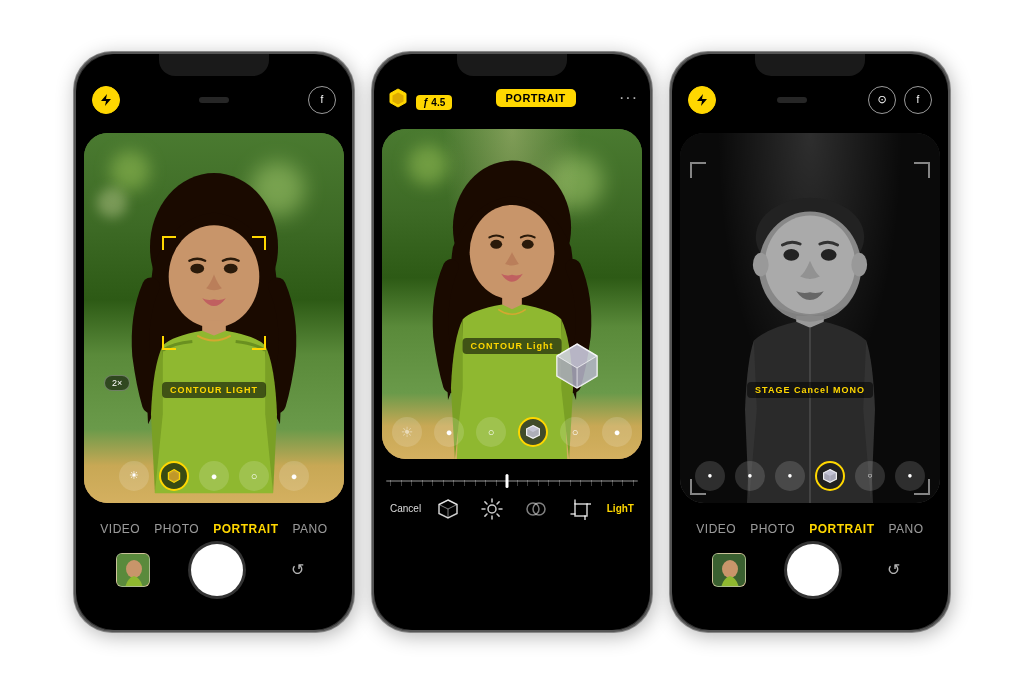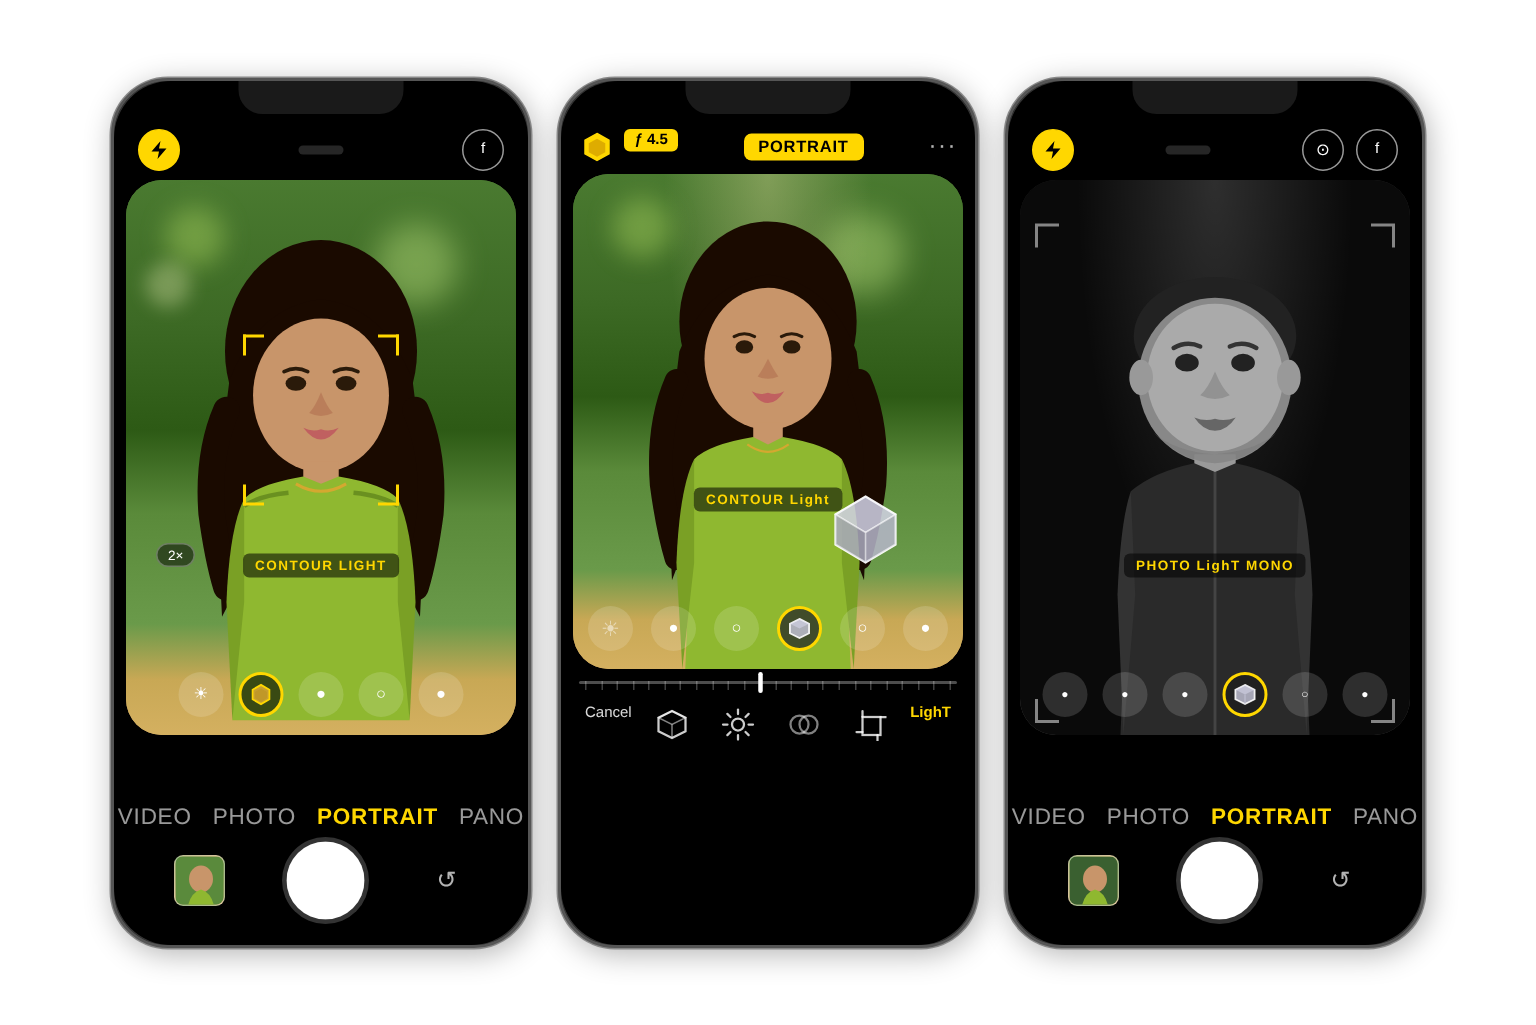--- a/index.html
+++ b/index.html
@@ -85,21 +85,21 @@
       font-size: 13px;
     }
     .icon-circle.yellow {
       background: #FFD700;
       border-color: #FFD700;
       color: #000;
     }
     
     .viewfinder {
       position: relative;
-      margin: 0 8px;
+      margin: 13px 8px;
       border-radius: 24px;
       overflow: hidden;
       background: #333;
     }
     
     .photo-bg-1 {
       background: linear-gradient(160deg, #5a8a3c 0%, #4a7a2c 30%, #3a6a1c 50%, #c8a060 70%, #e8b870 85%, #d4a060 100%);
       position: relative;
     }
     .photo-bg-1::before {
@@ -164,24 +164,23 @@
     .focus-bracket-br { top: 55%; right: 30%; border-bottom: 2px solid #FFD700; border-right: 2px solid #FFD700; }
     
     .camera-modes {
       display: flex;
       justify-content: center;
       gap: 14px;
       padding: 6px 0 4px;
     }
     .mode-item {
       color: rgba(255,255,255,0.6);
-      font-size: 15px;
+      font-size: 12px;
       font-weight: 500;
       letter-spacing: 0.5px;
-      margin-top: 40px;
     }
     .mode-item.active {
       color: #FFD700;
       font-weight: 700;
     }
     
     .shutter-row {
       display: flex;
       align-items: center;
       justify-content: space-around;
@@ -245,21 +244,21 @@
     }
     
     .p2-top {
       display: flex;
       align-items: center;
       justify-content: space-between;
       padding: 4px 12px 6px;
     }
     .p2-top-left {
       display: flex;
-      align-items: flex-start;
+      align-items: flex-end;
       gap: 6px;
     }
     .dots-menu {
       color: rgba(255,255,255,0.7);
       font-size: 16px;
       letter-spacing: 1px;
     }
     
     .slider-container {
       padding: 4px 12px;
@@ -288,20 +287,21 @@
       padding: 0 4px;
     }
     .slider-tick {
       width: 1px;
       height: 6px;
       background: rgba(255,255,255,0.25);
     }
     
     .bottom-toolbar {
       display: flex;
+      align-items: center;
       justify-content: space-between;
       padding: 6px 16px 10px;
     }
     .toolbar-btn {
       color: rgba(255,255,255,0.85);
       font-size: 10px;
       font-weight: 500;
     }
     .toolbar-btn.yellow { color: #FFD700; font-weight: 700; }
     .toolbar-icon {
@@ -653,21 +653,21 @@
 
             <path d="M90 165 Q110 185 132 186 Q154 185 174 165 Q160 178 132 180 Q104 178 90 165z" fill="#777" opacity="0.5"></path>
           </svg>
 
           <div class="corner-tl"></div>
           <div class="corner-tr"></div>
           <div class="corner-bl"></div>
           <div class="corner-br"></div>
         </div>
 
-        <div class="mode-label">PHOTO LighT MONO</div>
+        <div class="mode-label">STAGE Cancel MONO</div>
 
         <div style="position:absolute;bottom:4px;left:0;right:0;">
           <div class="light-selector" style="gap:10px;">
             <div class="light-icon" style="font-size:8px;">●</div>
             <div class="light-icon" style="font-size:8px;">●</div>
             <div class="light-icon" style="font-size:8px;">●</div>
             <div class="light-icon selected" style="background:rgba(30,30,30,0.8);">
               <svg width="16" height="16" viewBox="0 0 20 20">
                 <polygon points="10,2 18,6 18,14 10,18 2,14 2,6" fill="rgba(200,200,220,0.8)" stroke="rgba(255,255,255,0.9)" stroke-width="1.5"></polygon>
                 <polygon points="10,2 18,6 10,10 2,6" fill="rgba(220,220,240,0.5)"></polygon>

